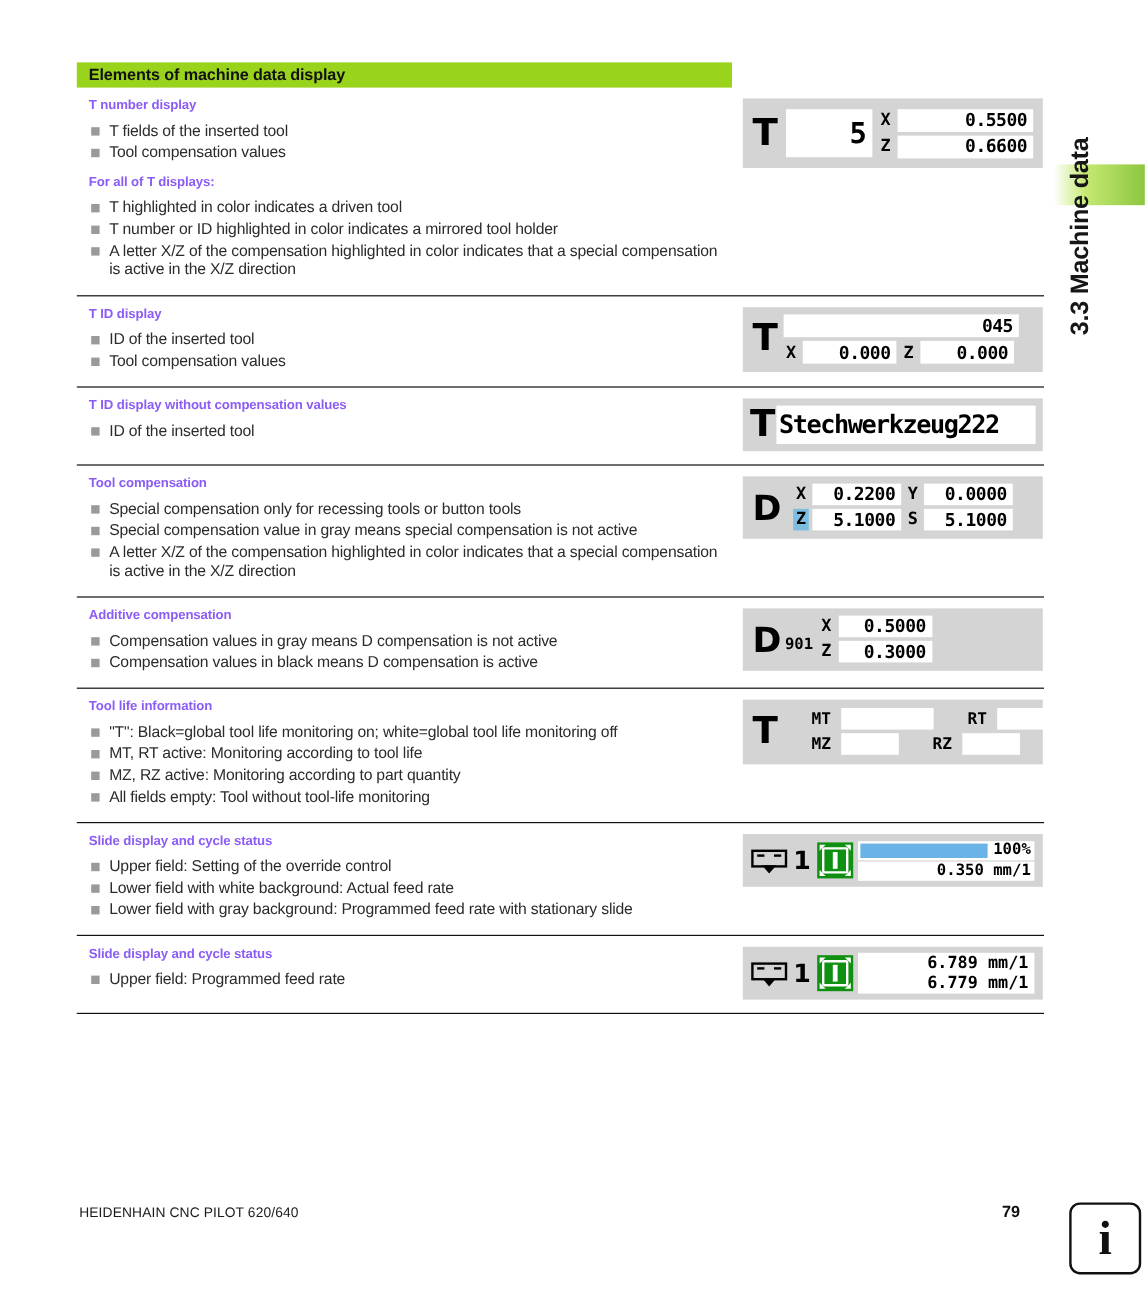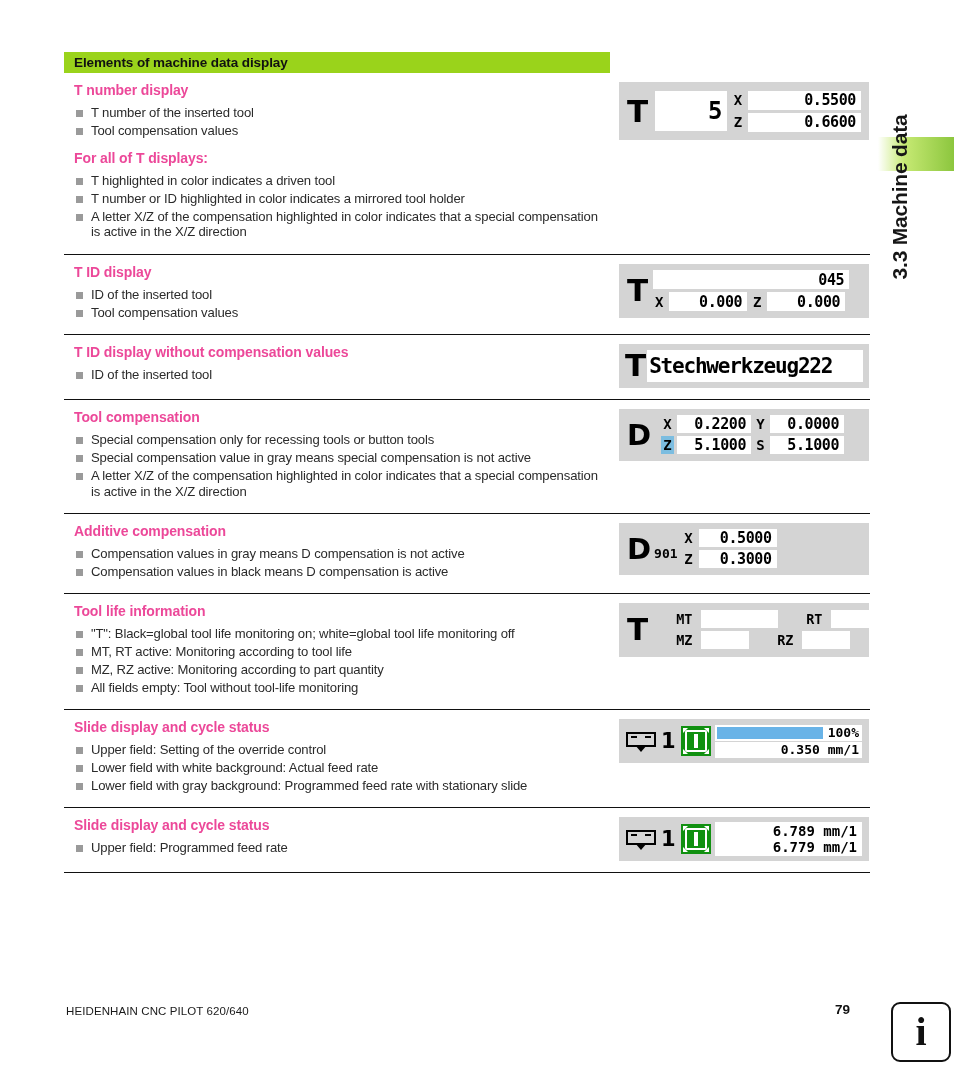--- a/index.html
+++ b/index.html
@@ -90,23 +90,23 @@
     padding: 9px 8px 11px 10px;
   }
   .sec-right {
     flex: 1;
     position: relative;
     padding: 9px 0 11px 8px;
   }
 
   h3.sec-title {
     margin: 0 0 7px 0;
-    font-size: 14px;
-    font-weight: bold;
-    color: #ec4899;
+    font-size: 11px;
+    font-weight: bold;
+    color: #8b5cf6;
     letter-spacing: -0.1px;
   }
   h3.sec-title.sub {
     margin-top: 11px;
   }
 
   ul.bullets {
     list-style: none;
     margin: 0;
     padding: 0;
@@ -355,21 +355,21 @@
   <div class="content">
 
     <div class="green-header">
       <span>Elements of machine data display</span>
     </div>
 
     <div class="section first">
       <div class="sec-left">
         <h3 class="sec-title">T number display</h3>
         <ul class="bullets">
-          <li>T number of the inserted tool</li>
+          <li>T fields of the inserted tool</li>
           <li>Tool compensation values</li>
         </ul>
         <h3 class="sec-title sub">For all of T displays:</h3>
         <ul class="bullets">
           <li>T highlighted in color indicates a driven tool</li>
           <li>T number or ID highlighted in color indicates a mirrored tool holder</li>
           <li>A letter X/Z of the compensation highlighted in color indicates that a special compensation is active in the X/Z direction</li>
         </ul>
       </div>
       <div class="sec-right">

